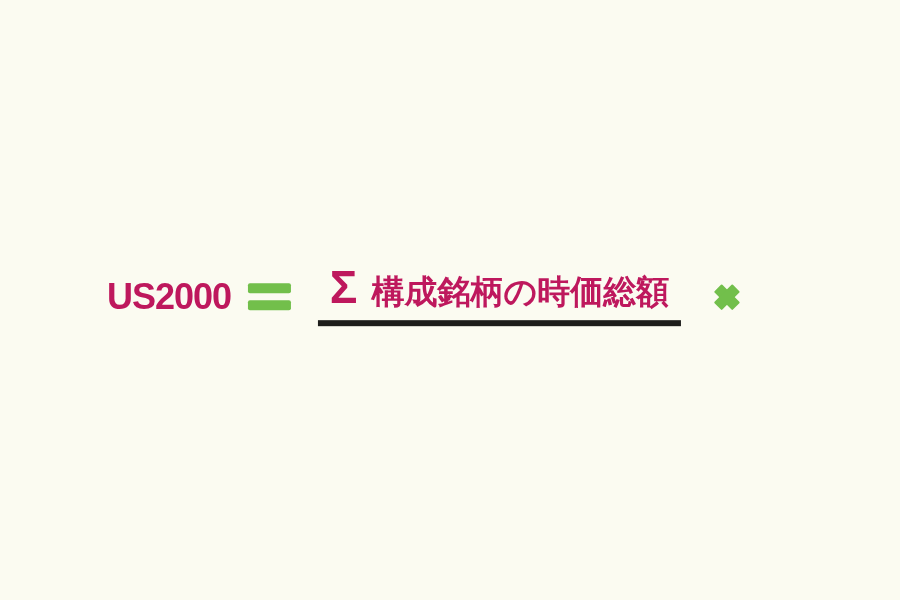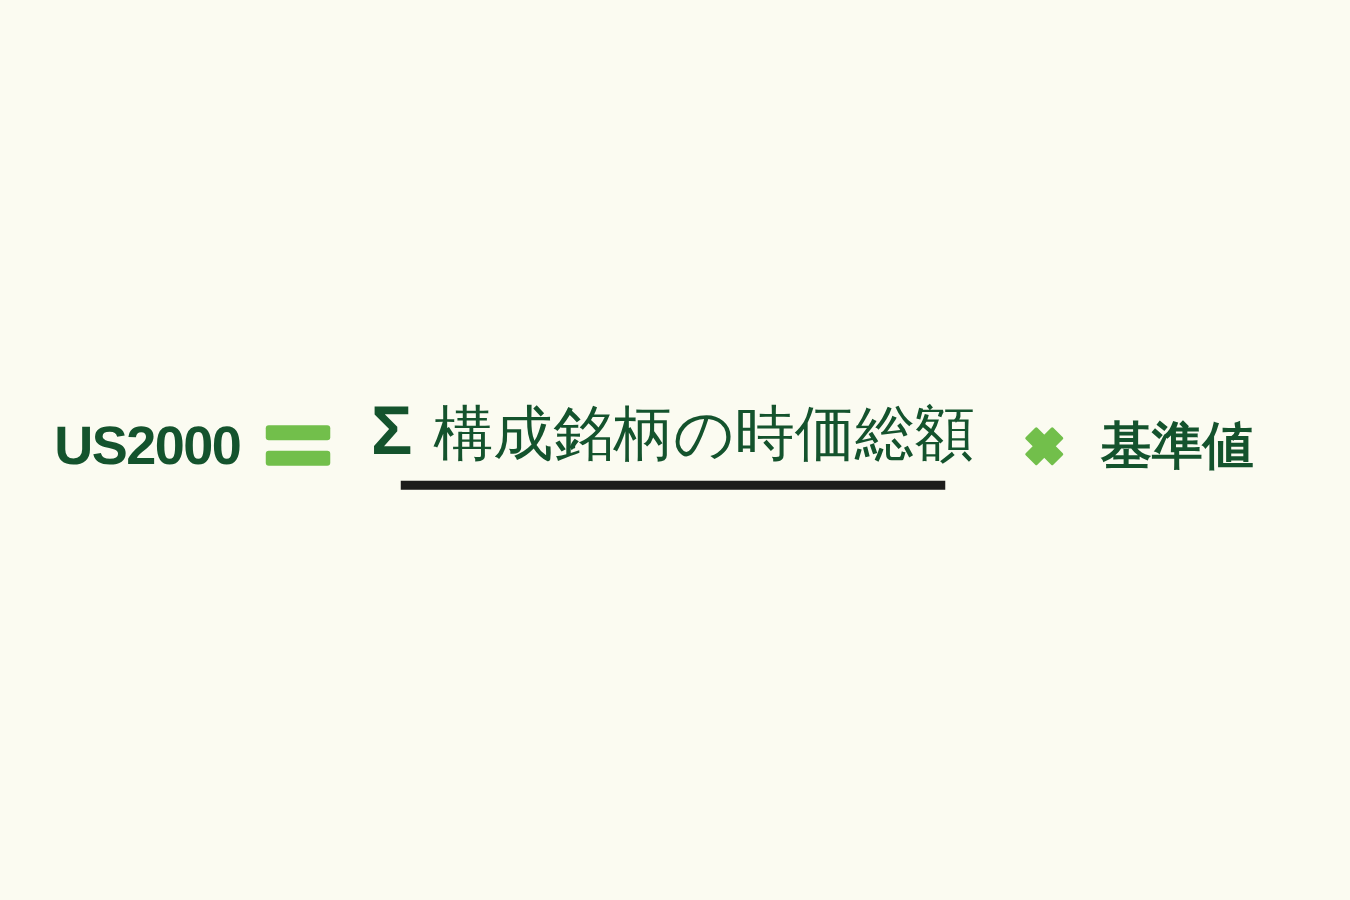--- a/index.html
+++ b/index.html
@@ -18,21 +18,21 @@
     background: #FBFBF1;
   }
   .formula {
     position: absolute;
     top: 50%;
     left: 50%;
     transform: translate(-50%, -50%) translate(-14px, -3px);
     display: flex;
     align-items: center;
     white-space: nowrap;
-    color: #14532d;
+    color: #be185d;
   }
   .lhs {
     font-size: 36px;
     font-weight: bold;
     letter-spacing: -1px;
     line-height: 1;
   }
   .equals {
     display: inline-flex;
     flex-direction: column;
@@ -58,22 +58,22 @@
     line-height: 1;
     margin-bottom: 10px;
   }
   .sigma {
     font-size: 46px;
     font-weight: bold;
     line-height: 0.85;
     margin-right: 14px;
   }
   .num-text, .denominator {
-    font-size: 40px;
-    font-weight: normal;
+    font-size: 33px;
+    font-weight: bold;
     line-height: 1.05;
   }
   .frac-bar {
     width: 363px;
     height: 6px;
     background: #1D1D1B;
   }
   .denominator {
     margin-top: 12px;
   }
@@ -111,16 +111,15 @@
 
     <span class="times">
       <svg width="36" height="36" viewBox="0 0 36 36" aria-hidden="true">
         <g transform="rotate(45 18 18)" fill="#72BF4B">
           <rect x="5" y="12.5" width="26" height="11" rx="1"></rect>
           <rect x="12.5" y="5" width="11" height="26" rx="1"></rect>
         </g>
       </svg>
     </span>
 
-    <span class="rhs">基準値</span>
 
   </div>
 </div>
 
 </body></html>

